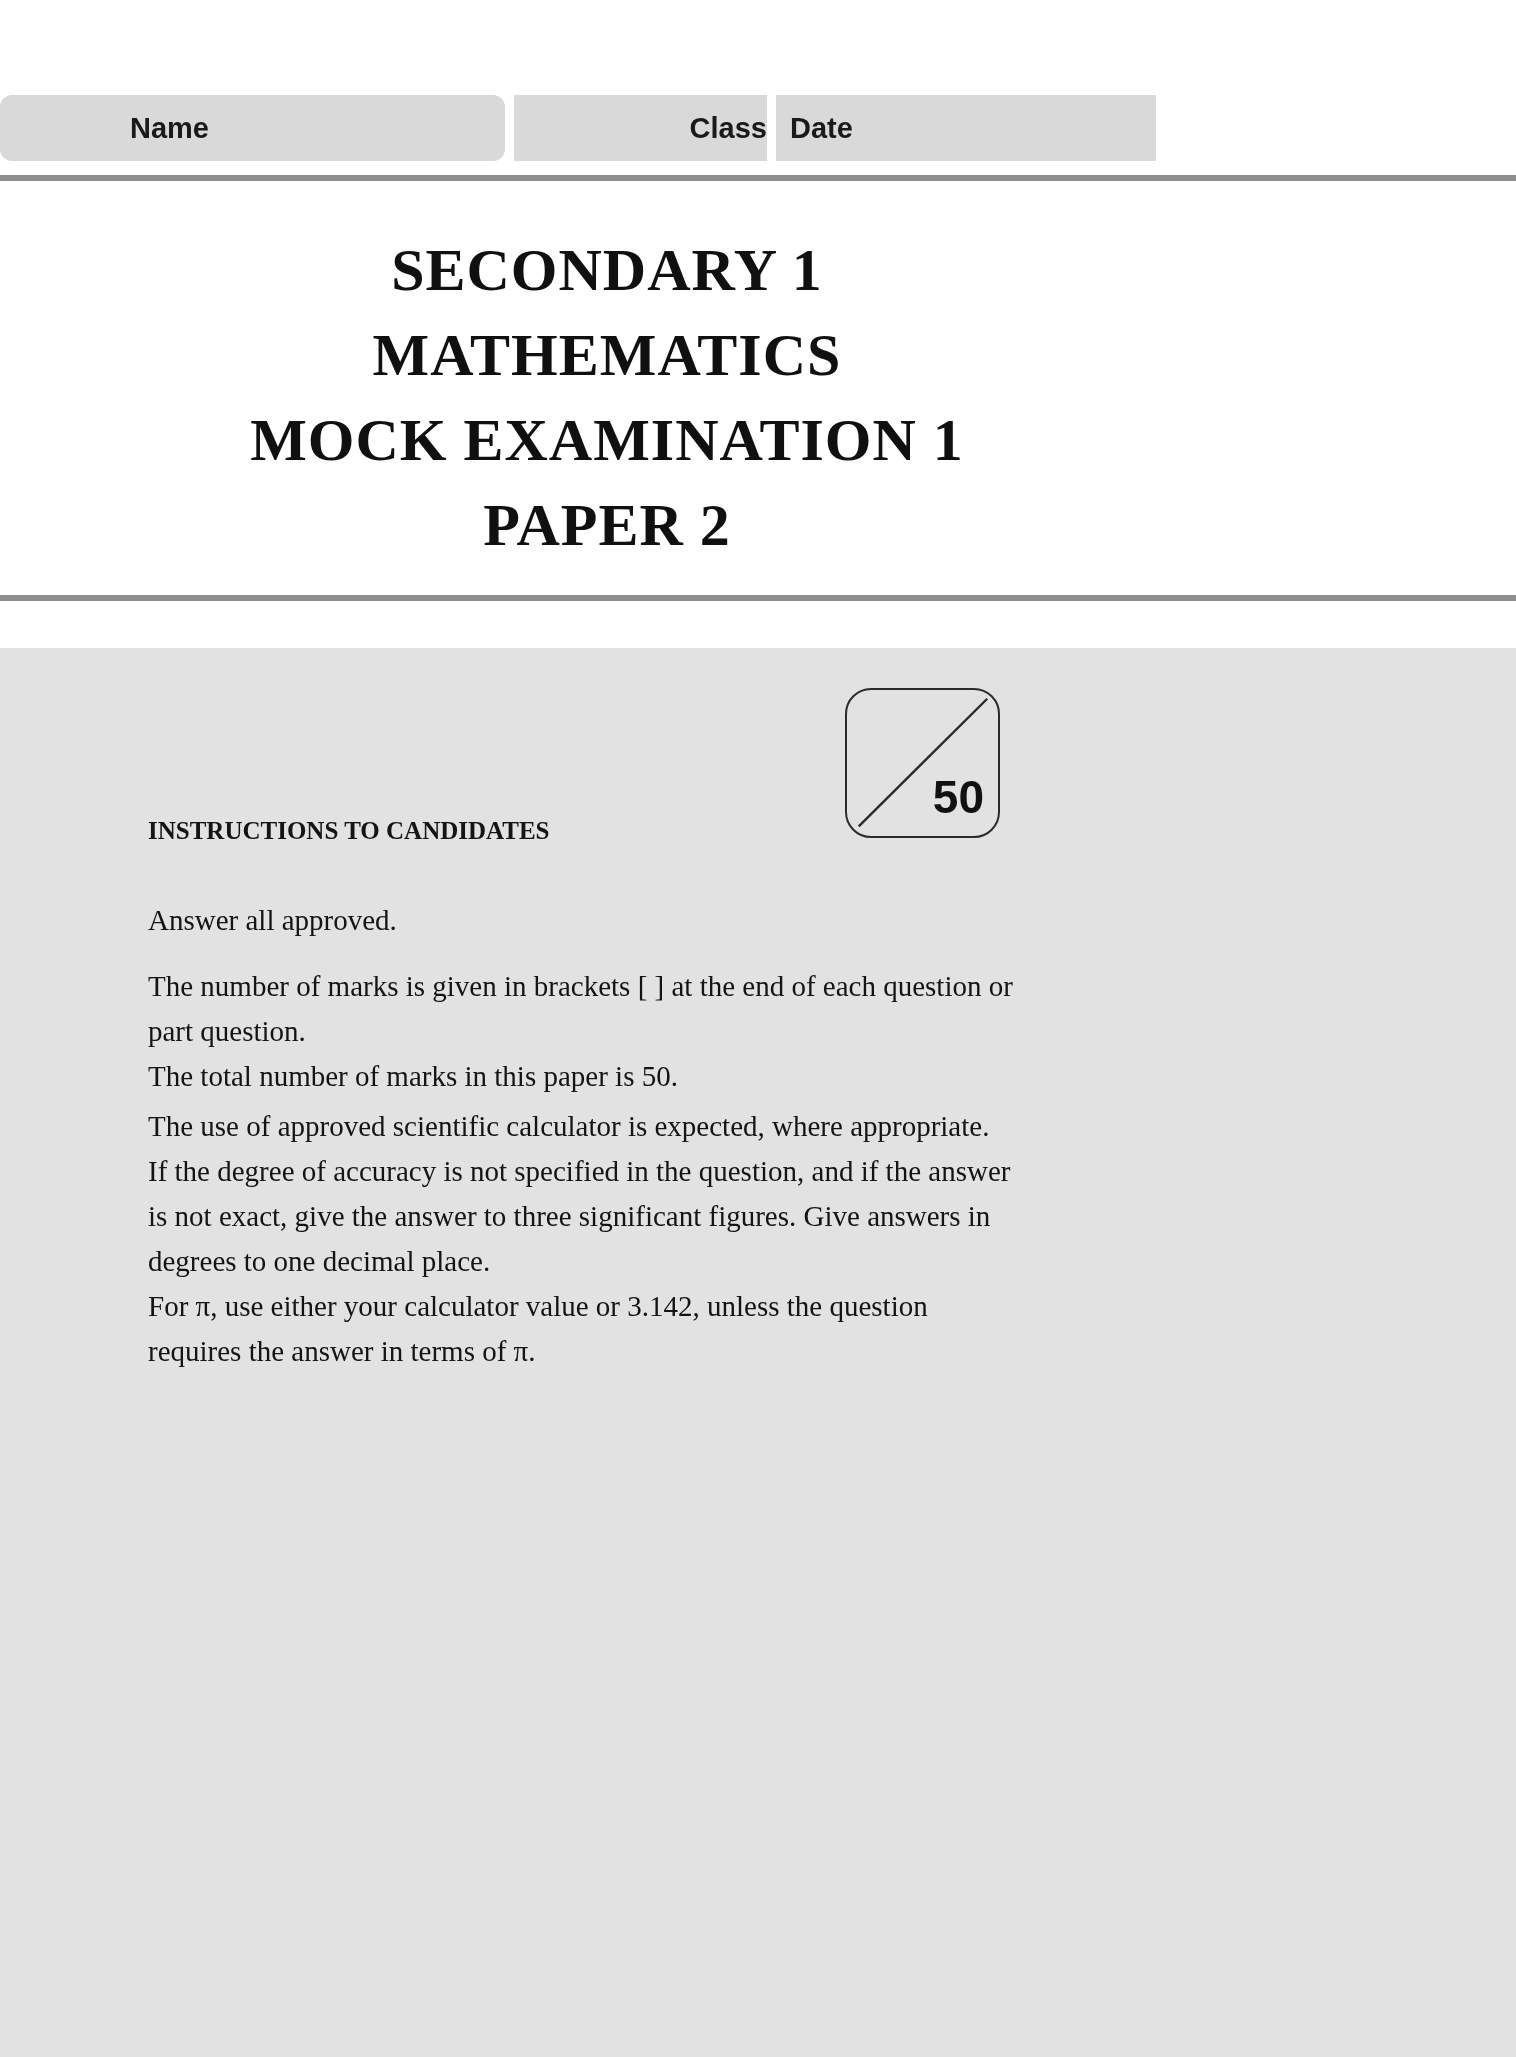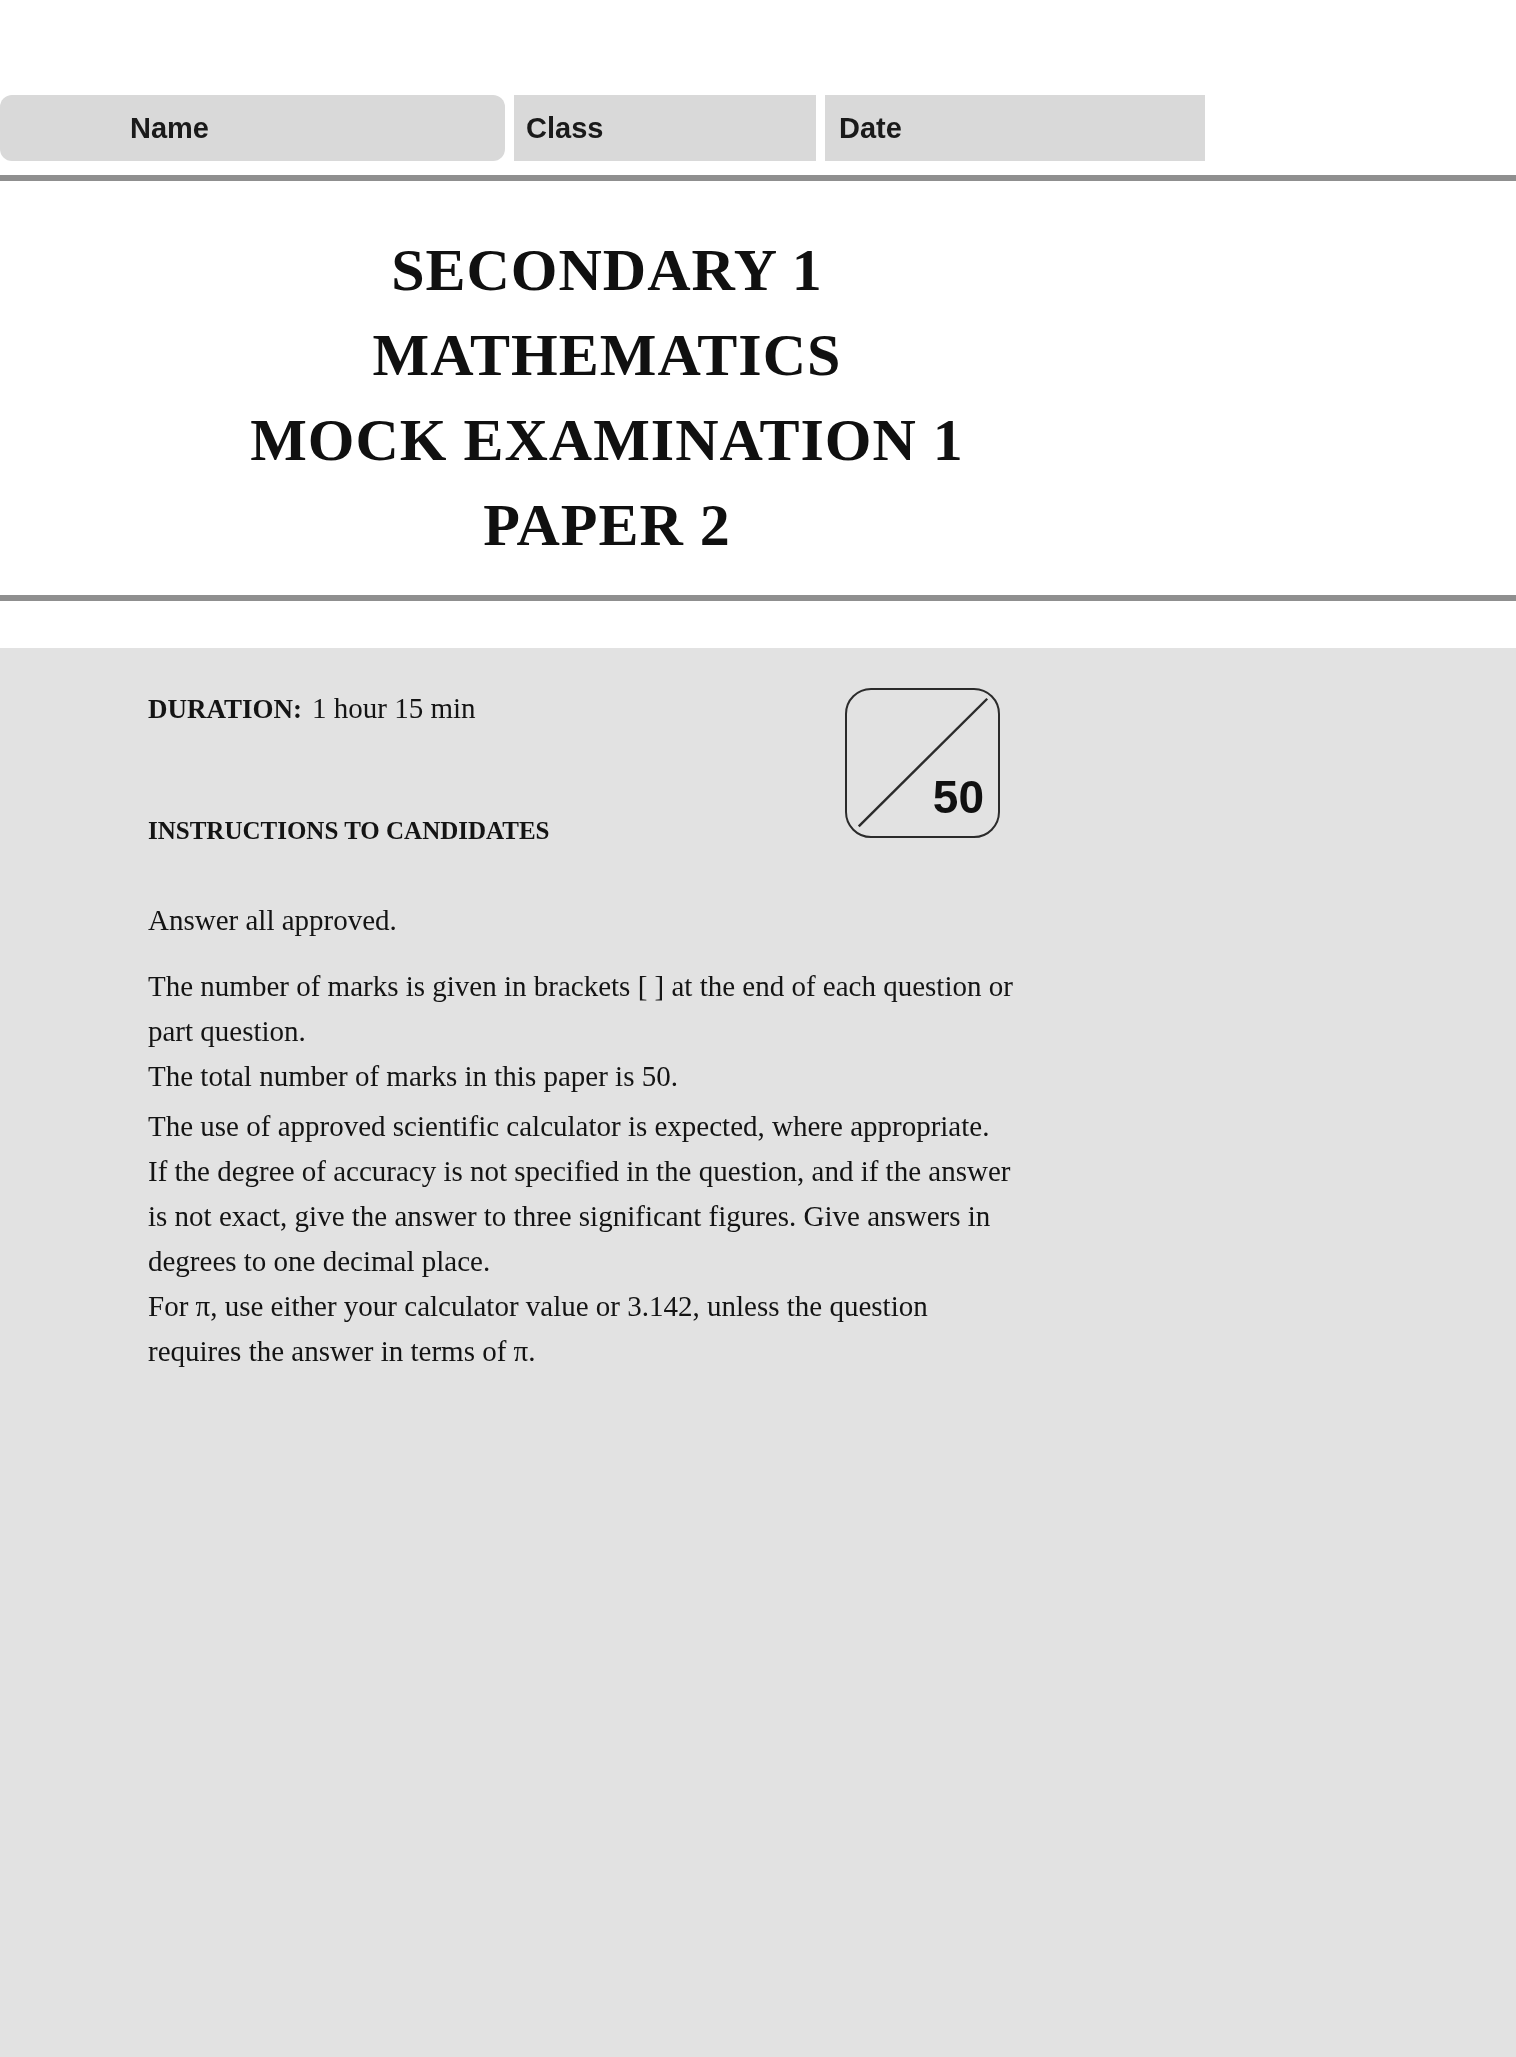--- a/index.html
+++ b/index.html
@@ -25,21 +25,21 @@
     background: #d9d9d9;
     height: 66px;
     display: flex;
     align-items: center;
     font-family: "Liberation Sans", sans-serif;
     font-weight: bold;
     font-size: 29px;
     color: #1a1a1a;
   }
   .cell-name  { width: 505px; padding-left: 130px; border-radius: 12px; }
-  .cell-class { width: 302px; padding-left: 12px; }
+  .cell-class { width: 253px; padding-left: 12px; justify-content: flex-end; }
   .cell-date  { width: 380px; padding-left: 14px; }
 
   
   .divider {
     position: absolute;
     left: 0;
     width: 1516px;
     height: 6px;
     background: #8f8f8f;
   }
@@ -154,23 +154,20 @@
 
   <div class="info-panel">
 
     <div class="marks-box">
       <svg viewBox="0 0 155 150" aria-hidden="true">
         <line x1="12" y1="140" x2="144" y2="9" stroke="#2b2b2b" stroke-width="2.5"></line>
       </svg>
       <span class="marks-value">50</span>
     </div>
 
-    <p class="panel-text duration-line">
-      <span class="duration-label">DURATION:</span><span class="duration-value">1 hour 15 min</span>
-    </p>
 
     <p class="panel-text instructions-heading">INSTRUCTIONS TO CANDIDATES</p>
 
     <p class="panel-text answer-line"><span>Answer </span><span class="bold">all</span><span> approved.</span></p>
 
     <p class="panel-text marks-paragraph"><span>The number of marks is given in brackets [ ] at the end of each question or
 part question.
 The total number of marks in this paper is </span><span class="bold">50</span><span>.</span></p>
 
     <p class="panel-text calculator-paragraph">The use of approved scientific calculator is expected, where appropriate.

